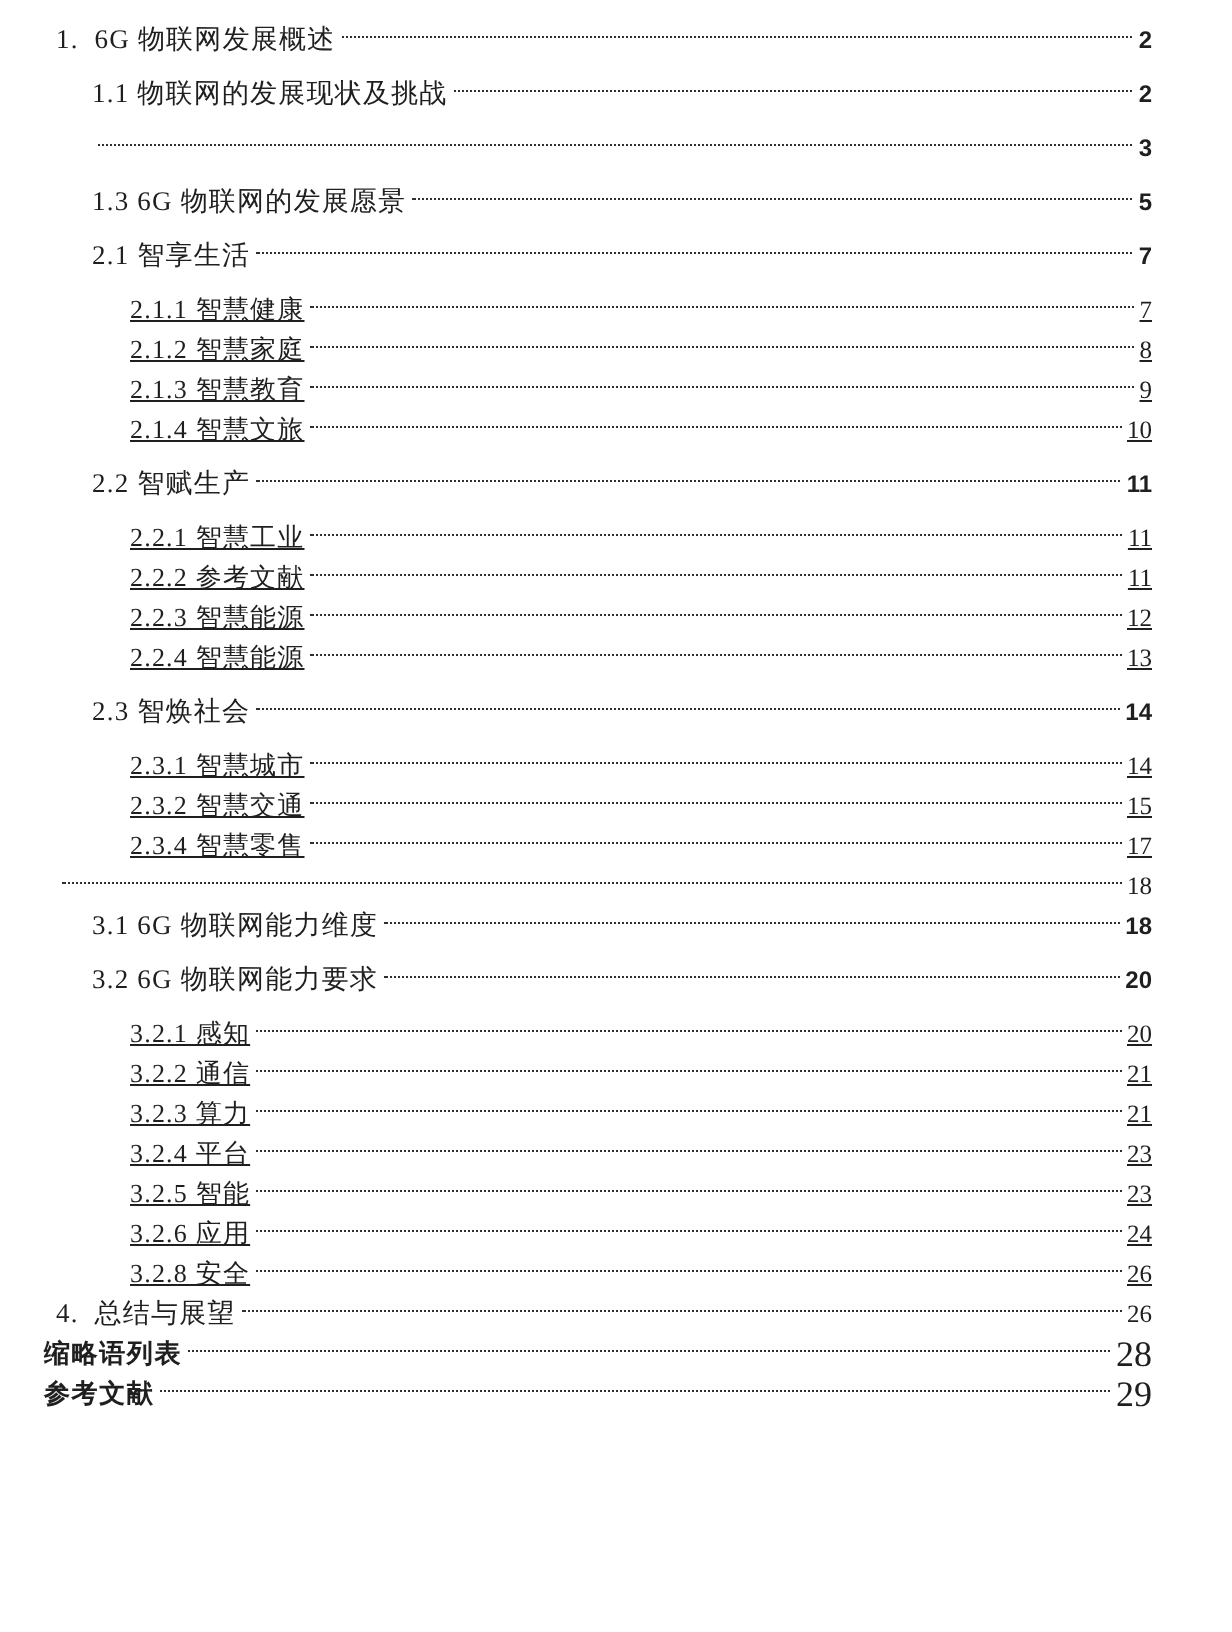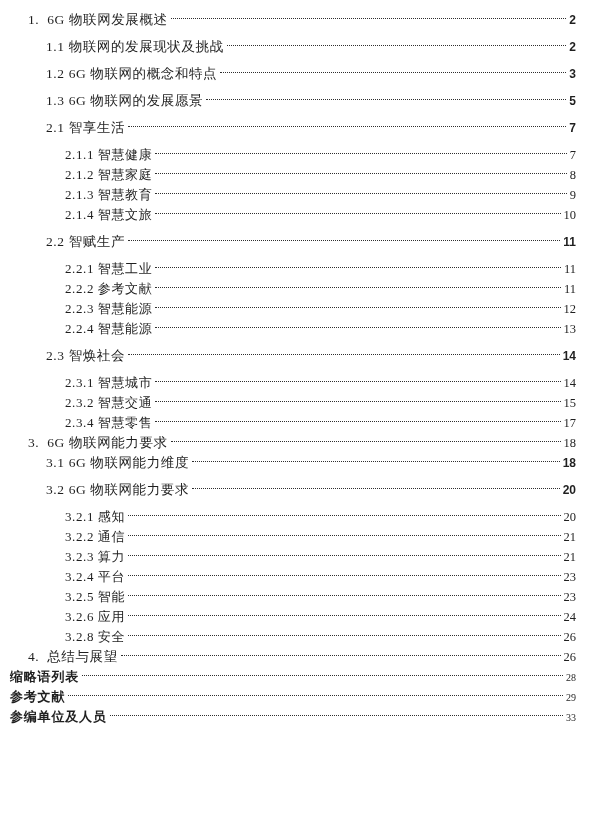--- a/index.html
+++ b/index.html
@@ -37,32 +37,32 @@
     margin: 0 3px 4px 3px;
     min-width: 10px;
   }
   .row .page {
     flex: 0 0 auto;
     font-size: 12.5px;
     letter-spacing: 0;
   }
   .lvl1 { margin-left: 28px; }
   .lvl2 { margin-left: 46px; }
-  .lvl3 { margin-left: 65px; font-size: 13px; }
+  .lvl3 { margin-left: 65px; font-size: 13px; text-decoration: underline; }
   .lvl0 {
-    margin-left: 10px;
+    margin-left: 22px;
     font-family: "Liberation Sans", "DejaVu Sans", sans-serif;
     font-weight: 700;
     font-size: 13px;
     letter-spacing: 0.8px;
   }
   .lvl0 .page {
     font-family: "Liberation Serif", "DejaVu Serif", serif;
     font-weight: 400;
-    font-size: 10px;
+    font-size: 18px;
   }
   .gap { margin-top: 7px; }
   .pbold .page {
     font-family: "Liberation Sans", "DejaVu Sans", sans-serif;
     font-weight: 700;
     font-size: 12px;
   }
 </style>
 </head>
 <body>
@@ -72,21 +72,20 @@
     <span class="label">1.  6G 物联网发展概述</span>
     <span class="leader"></span>
     <span class="page">2</span>
   </div>
     <div class="row lvl2 gap pbold">
     <span class="label">1.1 物联网的发展现状及挑战</span>
     <span class="leader"></span>
     <span class="page">2</span>
   </div>
     <div class="row lvl2 gap pbold">
-    <span class="label">1.2 6G 物联网的概念和特点</span>
     <span class="leader"></span>
     <span class="page">3</span>
   </div>
     <div class="row lvl2 gap pbold">
     <span class="label">1.3 6G 物联网的发展愿景</span>
     <span class="leader"></span>
     <span class="page">5</span>
   </div>
     <div class="row lvl2 gap pbold">
     <span class="label">2.1 智享生活</span>
@@ -152,21 +151,20 @@
     <span class="label">2.3.2 智慧交通</span>
     <span class="leader"></span>
     <span class="page">15</span>
   </div>
     <div class="row lvl3">
     <span class="label">2.3.4 智慧零售</span>
     <span class="leader"></span>
     <span class="page">17</span>
   </div>
     <div class="row lvl1">
-    <span class="label">3.  6G 物联网能力要求</span>
     <span class="leader"></span>
     <span class="page">18</span>
   </div>
     <div class="row lvl2 pbold">
     <span class="label">3.1 6G 物联网能力维度</span>
     <span class="leader"></span>
     <span class="page">18</span>
   </div>
     <div class="row lvl2 gap pbold">
     <span class="label">3.2 6G 物联网能力要求</span>
@@ -216,18 +214,13 @@
     <div class="row lvl0">
     <span class="label">缩略语列表</span>
     <span class="leader"></span>
     <span class="page">28</span>
   </div>
     <div class="row lvl0">
     <span class="label">参考文献</span>
     <span class="leader"></span>
     <span class="page">29</span>
   </div>
-    <div class="row lvl0">
-    <span class="label">参编单位及人员</span>
-    <span class="leader"></span>
-    <span class="page">33</span>
-  </div>
   </div>
 
 </body></html>

